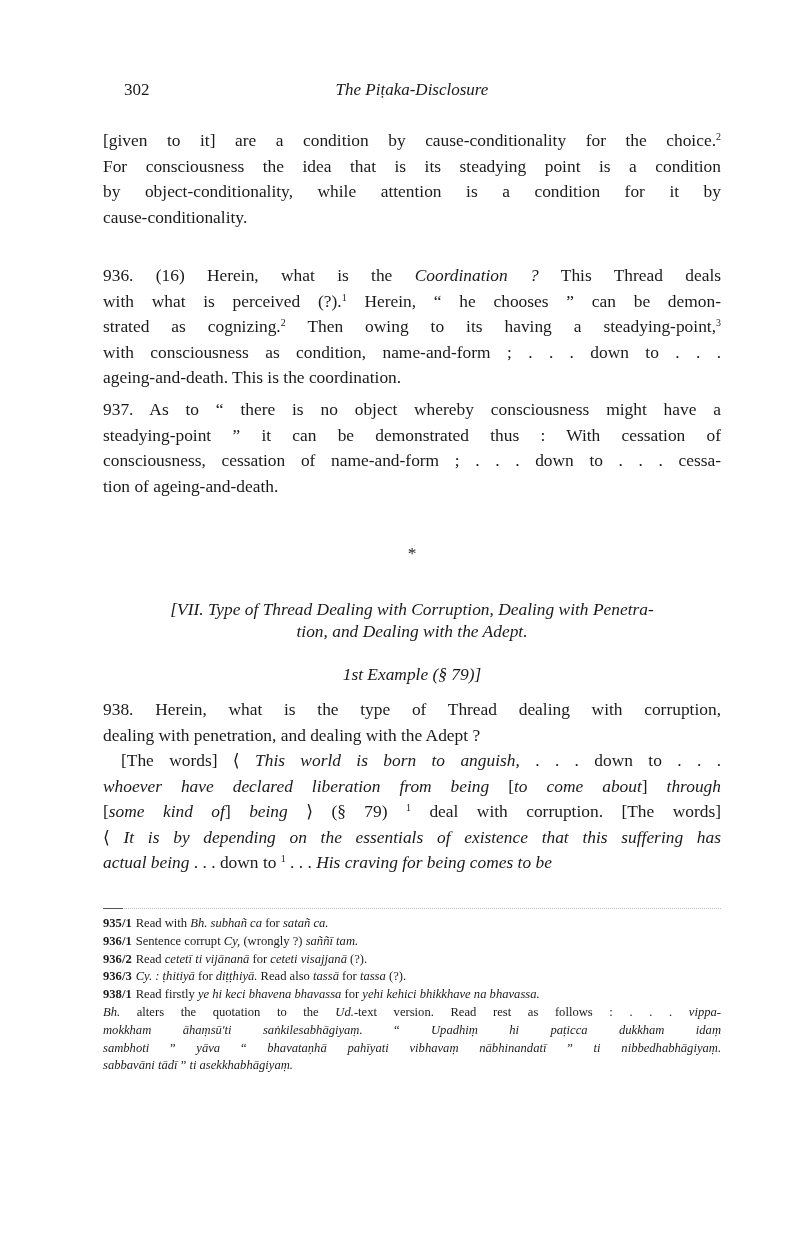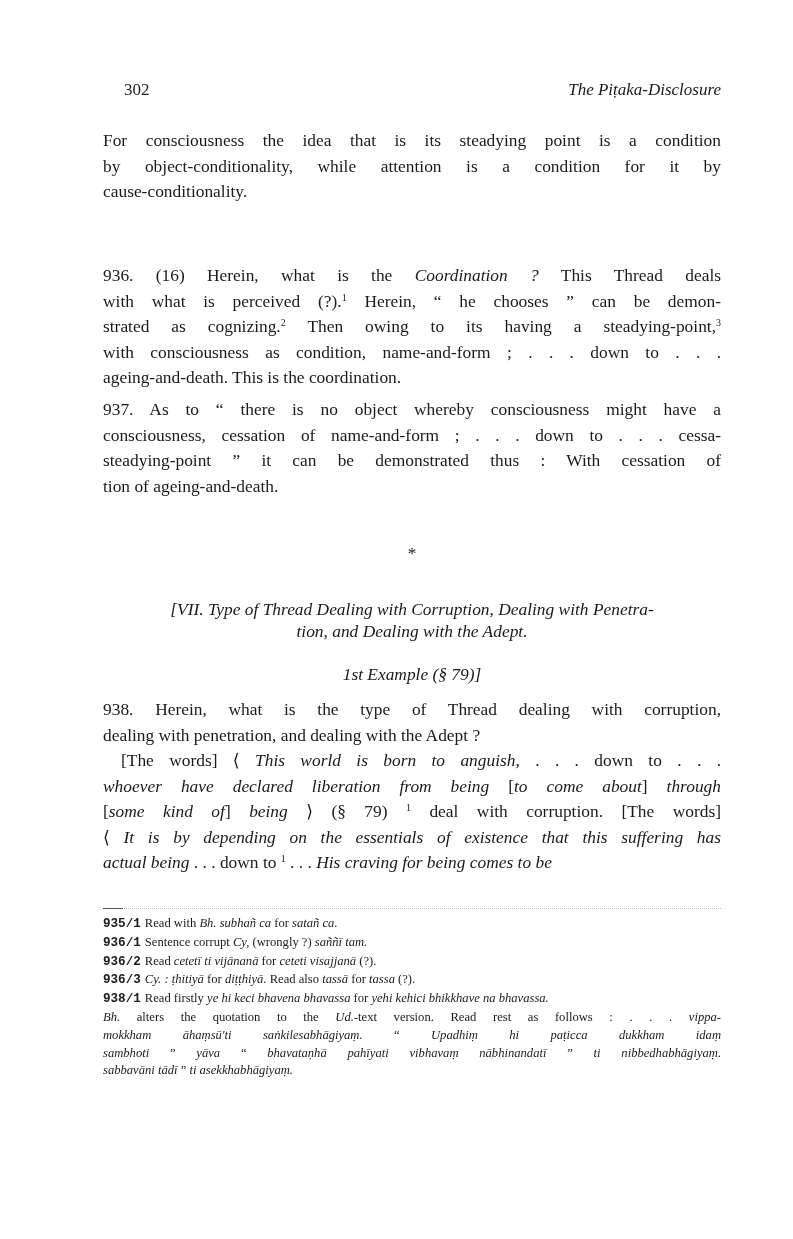--- a/index.html
+++ b/index.html
@@ -3,61 +3,62 @@
 <meta charset="utf-8">
 <style>
   html, body { margin: 0; padding: 0; background: #ffffff; }
   body {
     width: 793px; height: 1239px; position: relative; overflow: hidden;
     font-family: "Liberation Serif", "DejaVu Serif", serif; color: #1a1a1a;
   }
   .page { position: absolute; left: 103px; top: 0; width: 618px; }
   .running-head { position: absolute; top: 80px; left: 0; width: 618px; height: 24px; font-size: 17px; }
   .page-num { position: absolute; left: 0; top: 0; margin-left: 21px; }
-  .head-title { position: absolute; left: 0; width: 618px; text-align: right; font-style: italic; }
+  .head-title { position: absolute; left: 0; width: 618px; text-align: center; font-style: italic; }
   .para { position: absolute; left: 0; width: 618px; font-size: 17.4px; line-height: 25.5px; text-align: justify; margin: 0; }
   .para .line { display: block; text-align: justify; text-align-last: justify; white-space: nowrap; }
   .para .line.last { text-align-last: left; }
   i { font-style: italic; }
   sup { font-size: 10px; vertical-align: 6px; line-height: 0; }
   .center { position: absolute; left: 0; width: 618px; text-align: center; font-size: 17.4px; line-height: 25px; }
   .heading { font-style: italic; }
   .rule { position: absolute; left: 0; top: 908px; width: 618px; height: 0; border-top: 1px dotted #bbb; }
   .rule::before { content: ""; position: absolute; left: 0; top: -1px; width: 20px; border-top: 1px solid #555; }
   .notes { position: absolute; left: 0; top: 915px; width: 618px; font-size: 12.6px; line-height: 17.8px; }
   .note { display: block; white-space: nowrap; }
-  .note b { font-family: Liberation Mono, monospace; font-weight: bold; font-size: 12.6px; margin-right: 4px; }
+  .note b { font-family: Liberation Serif, serif; font-weight: bold; font-size: 12.6px; margin-right: 4px; }
   .note-cont { display: block; text-align: justify; text-align-last: justify; white-space: nowrap; }
   .note-cont.last { text-align-last: left; }
 </style>
 </head>
 <body>
 
 <div class="page">
   <div class="running-head">
     <span class="page-num">302</span>
     <span class="head-title">The Piṭaka-Disclosure</span>
   </div>
 
   <p class="para" style="top:128px">
+      <span class="line">[given to it] are a condition by cause-conditionality for the choice.<sup>2</sup></span>
       <span class="line">For consciousness the idea that is its steadying point is a condition</span>
       <span class="line">by object-conditionality, while attention is a condition for it by</span>
       <span class="line last">cause-conditionality.</span>
     </p>
   <p class="para" style="top:263px">
       <span class="line">936. (16) Herein, what is the <i>Coordination ?</i> This Thread deals</span>
       <span class="line">with what is perceived (?).<sup>1</sup> Herein, “ he chooses ” can be demon-</span>
       <span class="line">strated as cognizing.<sup>2</sup> Then owing to its having a steadying-point,<sup>3</sup></span>
       <span class="line">with consciousness as condition, name-and-form ; . . . down to . . .</span>
       <span class="line last">ageing-and-death. This is the coordination.</span>
     </p>
   <p class="para" style="top:397px">
       <span class="line">937. As to “ there is no object whereby consciousness might have a</span>
+      <span class="line">steadying-point ” it can be demonstrated thus : With cessation of</span>
       <span class="line">consciousness, cessation of name-and-form ; . . . down to . . . cessa-</span>
-      <span class="line">steadying-point ” it can be demonstrated thus : With cessation of</span>
       <span class="line last">tion of ageing-and-death.</span>
     </p>
 
   <div class="center" style="top:541px">*</div>
 
   <div class="center heading" style="top:597px">[VII. Type of Thread Dealing with Corruption, Dealing with Penetra-</div>
   <div class="center heading" style="top:619px">tion, and Dealing with the Adept.</div>
   <div class="center" style="top:662px"><i>1st Example (§ 79)]</i></div>
 
   <p class="para" style="top:697px">

